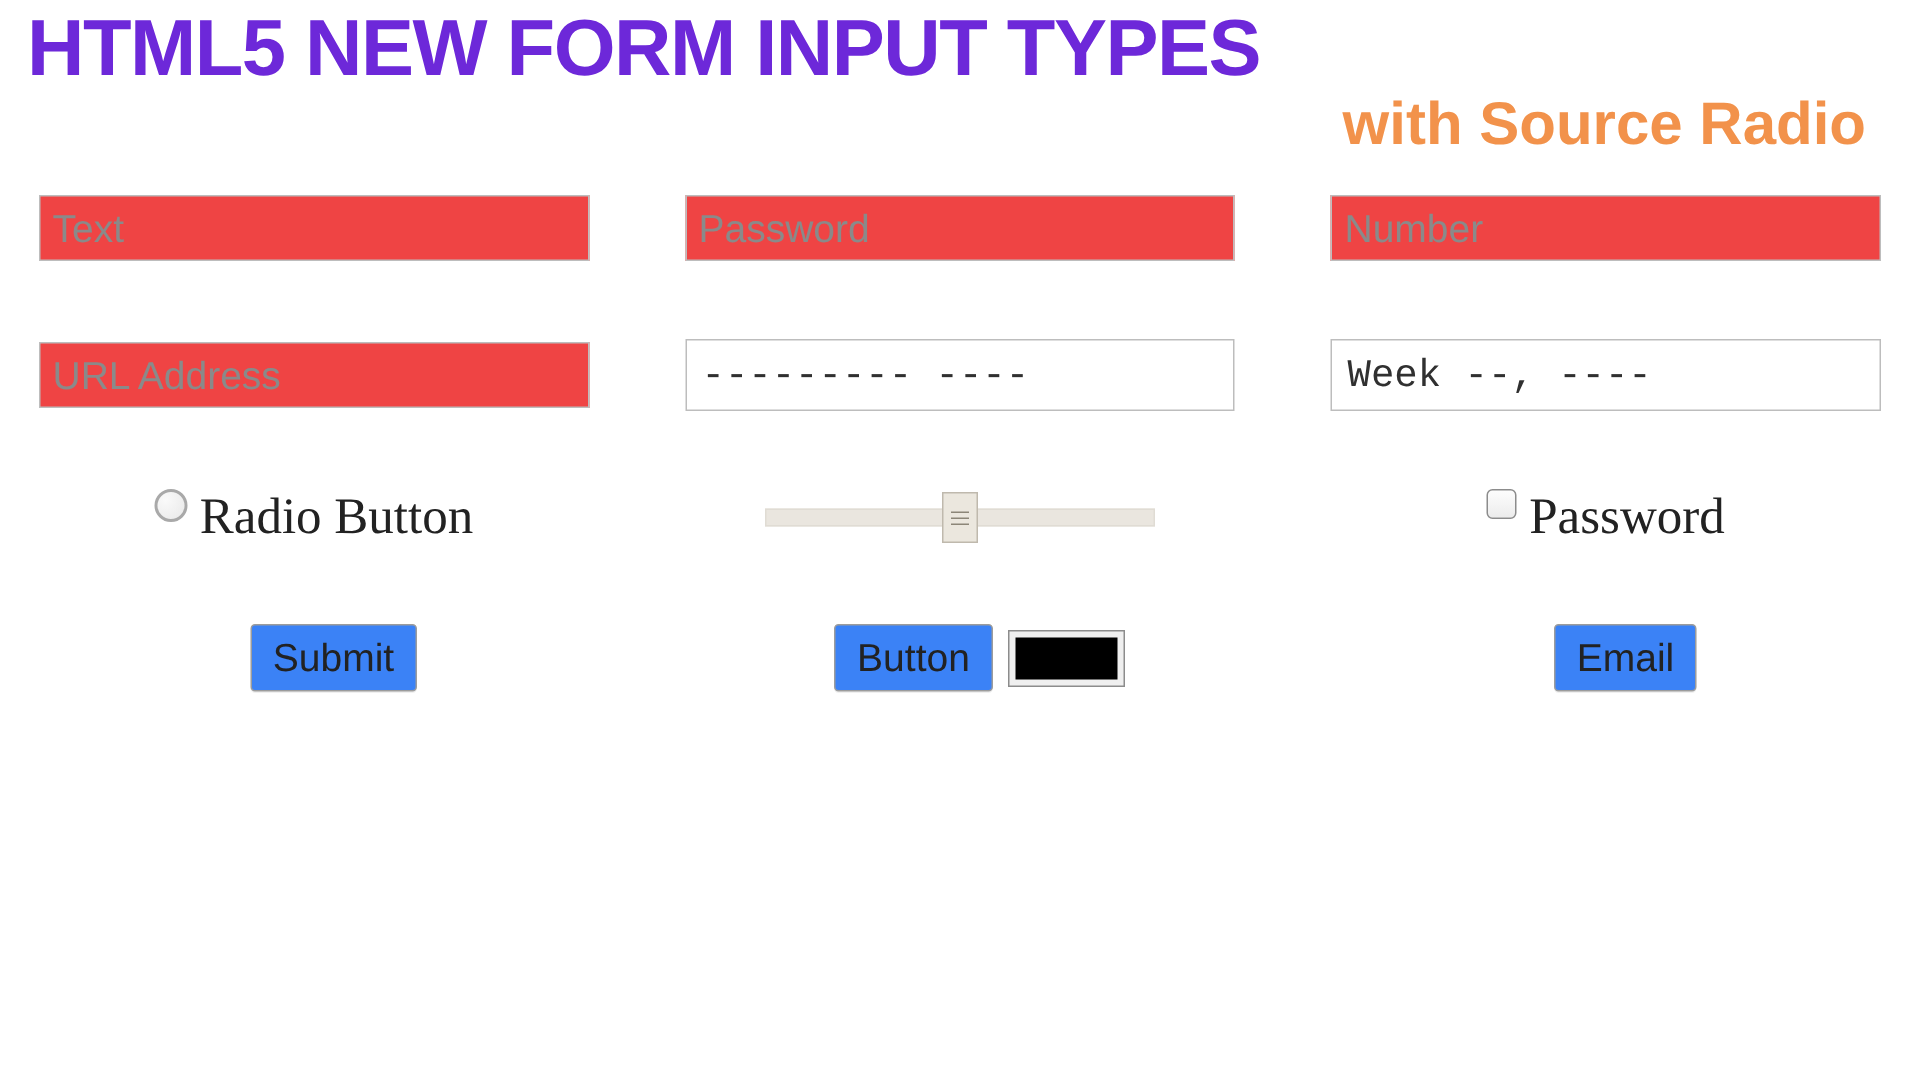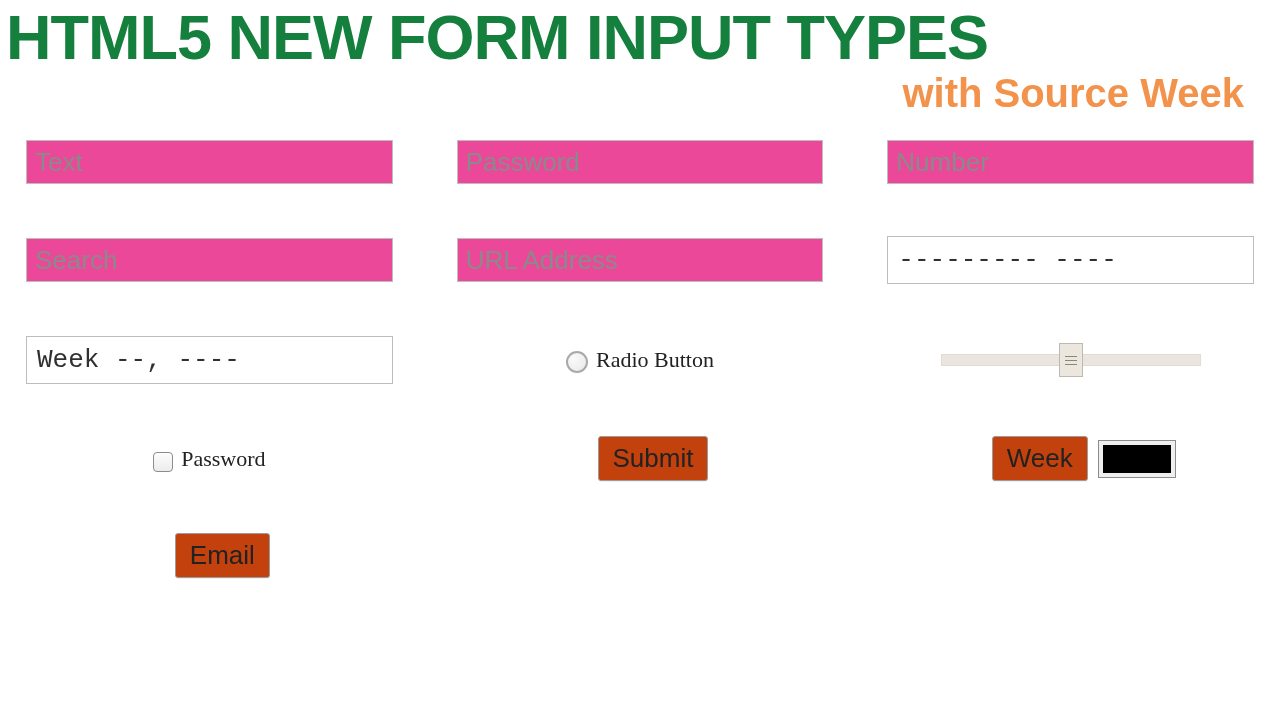--- a/index.html
+++ b/index.html
@@ -7,25 +7,25 @@
   body {
     width: 1280px;
     height: 720px;
     background: #fff;
     font-family: Arial, Helvetica, sans-serif;
     overflow: hidden;
   }
   .title {
     font-family: 'Arial Black', Arial, sans-serif;
     font-weight: 900;
-    font-size: 63px;
-    color: #15803d;
+    font-size: 53px;
+    color: #6d28d9;
     letter-spacing: -1px;
     line-height: 1;
-    margin: 6px 0 0 0;
+    margin: 6px 0 0 12px;
     padding-left: 6px;
     white-space: nowrap;
   }
   .subtitle {
     font-family: Arial, sans-serif;
     font-weight: 700;
     font-size: 40px;
     color: #f2924b;
     text-align: right;
     padding-right: 36px;
@@ -38,43 +38,43 @@
     column-gap: 64px;
     row-gap: 52px;
     padding: 0 26px;
     align-items: center;
   }
   .cell { display: flex; align-items: center; justify-content: flex-start; }
   .text-input {
     width: 100%;
     height: 44px;
     border: 1px solid #bdbdbd;
-    background: #ec4899;
+    background: #ef4444;
     font-size: 26px;
     color: #333;
     padding: 4px 8px;
     font-family: Arial, sans-serif;
   }
   .text-input::placeholder { color: #8a8a8a; }
   .mono-input {
     width: 100%;
     height: 48px;
     border: 1px solid #bdbdbd;
     background: #fff;
     font-size: 26px;
     font-family: "Menlo","Consolas","Courier New",monospace;
     color: #303030;
     padding: 6px 10px;
   }
   .radio-wrap, .check-wrap {
     display: flex;
-    align-items: flex-end;
+    align-items: flex-start;
     gap: 8px;
     font-family: "Times New Roman", Times, serif;
-    font-size: 22px;
+    font-size: 34px;
     color: #222;
   }
   .radio-circle {
     width: 22px; height: 22px;
     border-radius: 50%;
     border: 2px solid #a9a9a9;
     background: radial-gradient(circle at 30% 30%, #fafafa, #e8e8e8);
   }
   .check-box {
     width: 20px; height: 20px;
@@ -110,21 +110,21 @@
     gap: 3px;
   }
   .slider-thumb .tick {
     width: 12px; height: 1px; background: #8c8678;
   }
   .btn-row { display: flex; align-items: center; gap: 10px; }
   .native-btn {
     font-family: Arial, sans-serif;
     font-size: 26px;
     color: #222;
-    background: #c2410c;
+    background: #3b82f6;
     border: 1px solid #9c9c9c;
     border-radius: 3px;
     padding: 6px 14px;
     box-shadow: 0 1px 0 rgba(0,0,0,0.06);
     margin-left: 26px;
   }
   .color-swatch {
     width: 78px; height: 38px;
     border: 1px solid #8c8c8c;
     background: #efefef;
@@ -135,36 +135,33 @@
     flex: 1;
     background: #000;
   }
   
   .ctrl-cell { display: flex; align-items: center; justify-content: center; }
 </style>
 </head>
 <body>
 
 <div class="title">HTML5 NEW FORM INPUT TYPES</div>
-<div class="subtitle">with Source Week</div>
+<div class="subtitle">with Source Radio</div>
 
 <div class="grid">
 
   <div class="cell">
     <input class="text-input" type="text" placeholder="Text" style="">
   </div>
   <div class="cell">
     <input class="text-input" type="password" placeholder="Password" style="">
   </div>
 
   <div class="cell">
     <input class="text-input" type="text" inputmode="numeric" placeholder="Number" style="">
-  </div>
-  <div class="cell">
-    <input class="text-input" type="search" placeholder="Search" style="">
   </div>
   <div class="cell">
     <input class="text-input" type="url" placeholder="URL Address" style="">
   </div>
 
   <div class="cell">
     <input class="mono-input" type="text" value="--------- ----" style="">
   </div>
   <div class="cell">
     <input class="mono-input" type="text" value="Week --, ----" style="">
@@ -191,21 +188,21 @@
       <span class="check-box"></span>
       <span>Password</span>
     </label>
   </div>
 
   <div class="ctrl-cell">
     <button class="native-btn" type="submit">Submit</button>
   </div>
   <div class="ctrl-cell">
     <div class="btn-row">
-      <button class="native-btn" type="reset">Week</button>
+      <button class="native-btn" type="reset">Button</button>
       <div class="color-swatch">
         <div class="color-swatch-inner"></div>
       </div>
     </div>
   </div>
   <div class="ctrl-cell">
     <button class="native-btn" type="button">Email</button>
   </div>
 
 </div>

